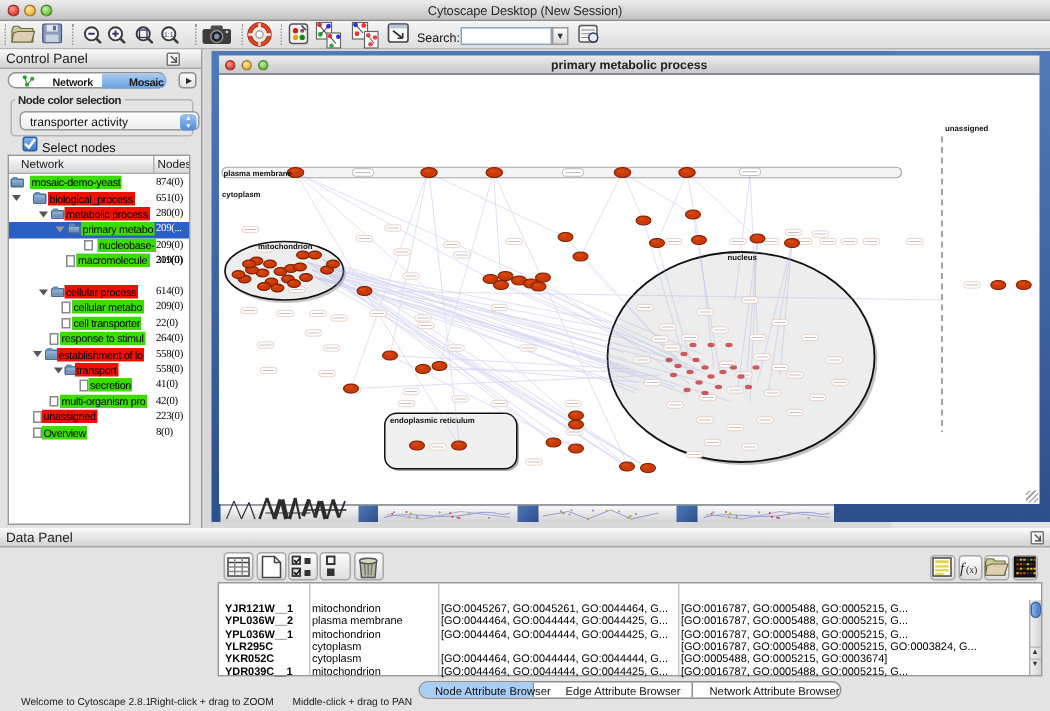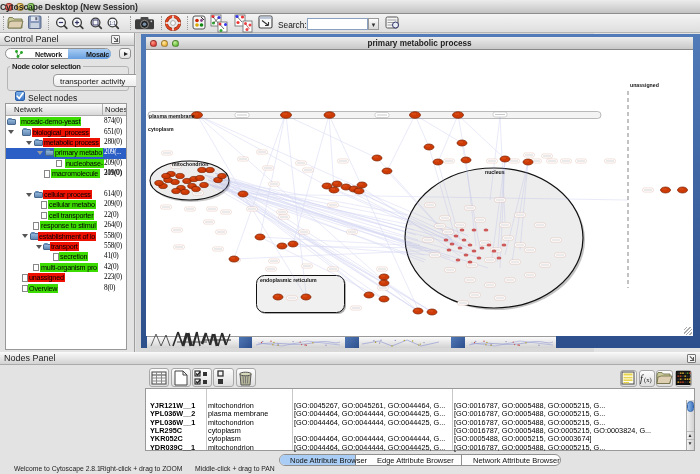--- a/index.html
+++ b/index.html
@@ -5,21 +5,21 @@
 * { margin:0; padding:0; box-sizing:border-box; }
 html,body { width:700px; height:474px; overflow:hidden; }
 body { font-family:"Liberation Sans", sans-serif; background:#e3e3e3; position:relative; }
 .abs { position:absolute; }
 
 
 #titlebar { left:0; top:0; width:700px; height:14px;
   background:linear-gradient(#ececec,#d0d0d0 70%,#c2c2c2);
   border-bottom:1px solid #8e8e8e; }
 #titlebar .tl { position:absolute; top:2.5px; width:8px; height:8px; border-radius:50%; border:0.5px solid rgba(0,0,0,.35); }
-#title-text { position:absolute; top:1.5px; width:100%; text-align:left; font-size:8.6px; font-weight:bold; color:#2a2a2a; letter-spacing:-0.1px; }
+#title-text { position:absolute; top:1.5px; width:100%; text-align:center; font-size:8.6px; font-weight:normal; color:#2a2a2a; letter-spacing:-0.1px; }
 
 
 #toolbar { left:0; top:14px; width:700px; height:19px;
   background:linear-gradient(#f4f4f4,#dedede);
   border-bottom:1px solid #b4b4b4; }
 .tbsep { position:absolute; top:2px; height:14px; border-left:1px dotted #9a9a9a; }
 #searchlbl { position:absolute; left:278px; top:5.5px; font-size:8.3px; color:#111; }
 #searchbox { position:absolute; left:307px; top:3.5px; width:61px; height:12px; background:#fff; border:1px solid #8aa0c0; }
 #searcharrow { position:absolute; left:368px; top:3.5px; width:11px; height:12px; background:linear-gradient(#fdfdfd,#d8d8d8); border:1px solid #9a9a9a; font-size:6px; text-align:center; line-height:12px; color:#333; }
 
@@ -39,21 +39,21 @@
   background:linear-gradient(#a8ccf2,#679fe0); border-radius:0 5px 5px 0; }
 .tabtext { position:absolute; top:1.4px; font-size:7.2px; font-weight:bold; color:#1a1a1a; letter-spacing:-0.2px; }
 #cparrow { position:absolute; left:119px; top:15px; width:12px; height:11px; background:linear-gradient(#fdfdfd,#e0e0e0); border:1px solid #8f8f8f; border-radius:3px; }
 #cparrow:before { content:""; position:absolute; left:3.5px; top:2.5px; width:0; height:0; border-top:2.6px solid transparent; border-bottom:2.6px solid transparent; border-left:4.2px solid #222; }
 #nettabicon { position:absolute; left:15px; top:16.5px; width:8px; height:8px; }
 
 
 #grpbox { position:absolute; left:7px; top:33px; width:122px; height:25px;
   border:1px solid #b5b5b5; border-radius:3px; }
 #grplbl { position:absolute; left:10px; top:29px; font-size:7.6px; font-weight:bold; color:#222; background:#e3e3e3; padding:0 2px; letter-spacing:-0.3px; }
-#combo { position:absolute; left:13px; top:41px; width:120px; height:13px; background:linear-gradient(#ffffff,#ededed); border:1px solid #999; border-radius:4px;margin-left:40px; }
+#combo { position:absolute; left:13px; top:41px; width:120px; height:13px; background:linear-gradient(#ffffff,#ededed); border:1px solid #999; border-radius:4px; }
 #combo span { position:absolute; left:6px; top:2px; font-size:8px; color:#111; }
 #combo .stepper { position:absolute; right:1px; top:0.5px; width:11px; height:11px; background:linear-gradient(#9cc4f0,#4f8ad8); border-radius:3px; color:#fff; font-size:4.5px; text-align:center; line-height:5.5px; }
 
 #chk { position:absolute; left:15px; top:58px; width:10px; height:10px; background:linear-gradient(#7db2ec,#3a77c8); border:1px solid #2c5fa8; border-radius:2px; color:#fff; font-size:9px; line-height:9px; text-align:center; font-weight:bold; }
 #chklbl { position:absolute; left:28px; top:59.5px; font-size:8.5px; color:#111; }
 
 
 #ntable { position:absolute; left:5px; top:70px; width:122px; height:247px; background:#fff; border:1px solid #999; overflow:hidden; }
 #nthdr { position:absolute; left:0; top:0; width:120px; height:12px; background:linear-gradient(#fcfcfc,#d8d8d8); border-bottom:1px solid #aaa; font-size:7.8px; color:#222; }
 #nthdr .c1 { position:absolute; left:8px; top:0.5px; }
@@ -863,21 +863,21 @@
         <circle cx="21.9" cy="6.4" r="0.7" fill="#b8a020"></circle>
         <circle cx="74.0" cy="9.3" r="0.7" fill="#9090c0"></circle>
         <circle cx="26.1" cy="8.2" r="0.7" fill="#9090c0"></circle>
       </svg>
 
   </div>
 </div>
 
 <div class="abs" id="dpanel">
   <div id="dpanel-hdr">
-      <span>Nodes Panel</span>
+      <span>Data Panel</span>
       <div id="dpfloat"></div>
     </div>
   <div class="dbtn" style="left:149px"></div>
   <div class="dbtn" style="left:171px"></div>
   <div class="dbtn" style="left:192px"></div>
   <div class="dbtn" style="left:213px; width:21px"></div>
   <div class="dbtn" style="left:236px"></div>
   <div class="dbtn" style="left:620px; width:17px; height:17px; top:18px"></div>
   <div class="dbtn" style="left:639px; width:16px; height:17px; top:18px"></div>
   <div class="dbtn" style="left:656px; width:17px; height:17px; top:18px"></div>

